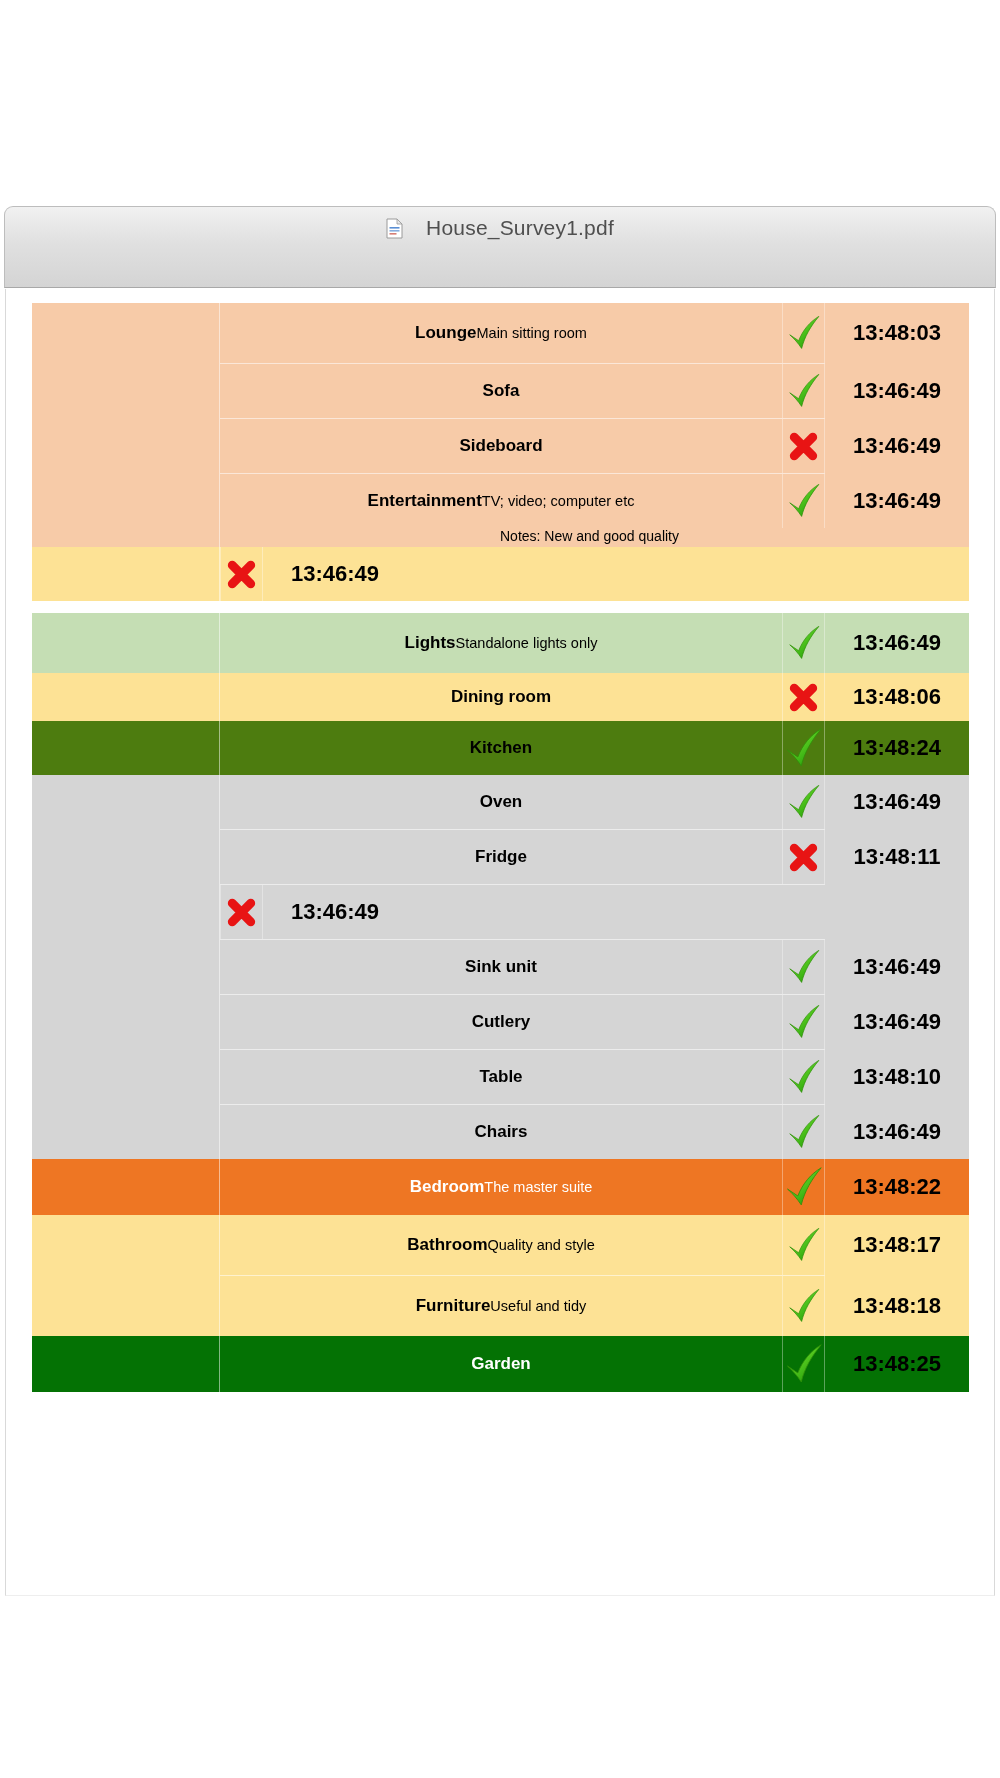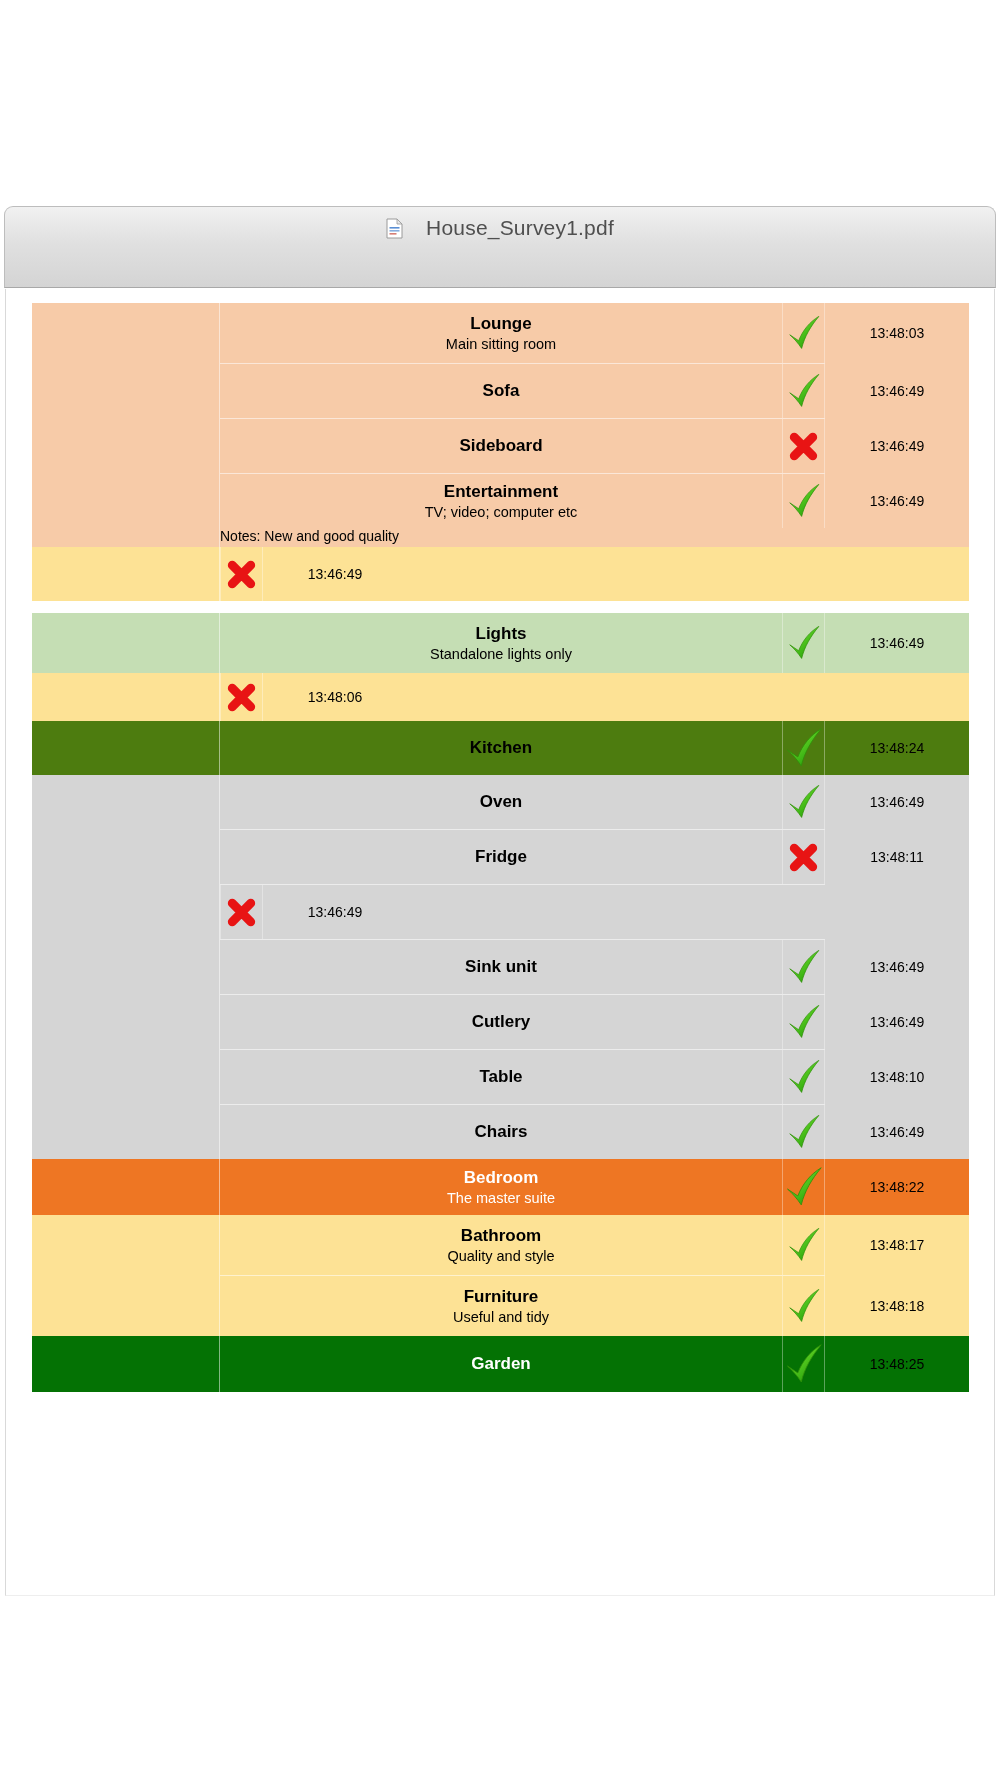--- a/index.html
+++ b/index.html
@@ -38,34 +38,34 @@
   .bg-green  { background:#c5deb4;margin-top:12px; }
   .bg-olive  { background:#4d7c0f; }
   .bg-gray   { background:#d5d5d5;padding-left:48px; }
   .bg-orange { background:#ee7623; }
   .bg-dgreen { background:#047204; }
 
   .row { display:flex; align-items:center; }
   .h48{height:48px} .h54{height:54px} .h56{height:56px} .h60{height:60px}
   .sep { height:1px; background:rgba(255,255,255,.55); margin-right:144px; }
 
-  .name-cell { width:562px; display:flex; flex-direction:column; align-items:center;
+  .name-cell { width:562px; display:flex; flex-direction:row; align-items:center;
                justify-content:center; text-align:center; }
   .check-cell { width:43px; display:flex; align-items:center; justify-content:center;
                 align-self:stretch;
                 border-left:1px solid rgba(255,255,255,.35);
                 border-right:1px solid rgba(255,255,255,.35); }
-  .time-cell { width:144px; text-align:center; font-size:14px; font-weight:normal; color:#000; }
+  .time-cell { width:144px; text-align:center; font-size:22px; font-weight:bold; color:#000; }
 
   .item-name { font-size:17px; font-weight:bold; color:#000; line-height:1.25; }
   .item-subtitle { font-size:14.5px; font-weight:normal; color:#000; line-height:1.25; }
   .item-subtitle:empty { display:none; }
   .light-text .item-name, .light-text .item-subtitle { color:#ffffff;text-align:right; }
 
-  .note-line { height:19px; font-size:14px; color:#000; text-align:left;
+  .note-line { height:19px; font-size:14px; color:#000; text-align:center;
                padding-right:10px; line-height:17px; }
 
   .icon { display:flex; align-items:center; justify-content:center; }
   .icon svg { display:block; }
   .icon-check svg { width:38px; height:38px; }
   .big .icon-check svg { width:44px; height:44px; }
   .icon-cross svg { width:33px; height:33px; }
 </style>
 </head>
 <body>
@@ -205,20 +205,23 @@
           </div>
           <div class="time-cell">13:46:49</div>
         </div>
       </div>
     </div>
 
     <div class="section bg-yellow">
       <div class="col1"></div>
       <div class="rows">
         <div class="row h48">
+          <div class="name-cell">
+            <div class="item-name">Dining room</div>
+          </div>
           <div class="check-cell">
 
             <span class="icon icon-cross">
                 <svg>
                   <use href="#sym-cross"></use>
                 </svg>
               </span>
           </div>
           <div class="time-cell">13:48:06</div>
         </div>

